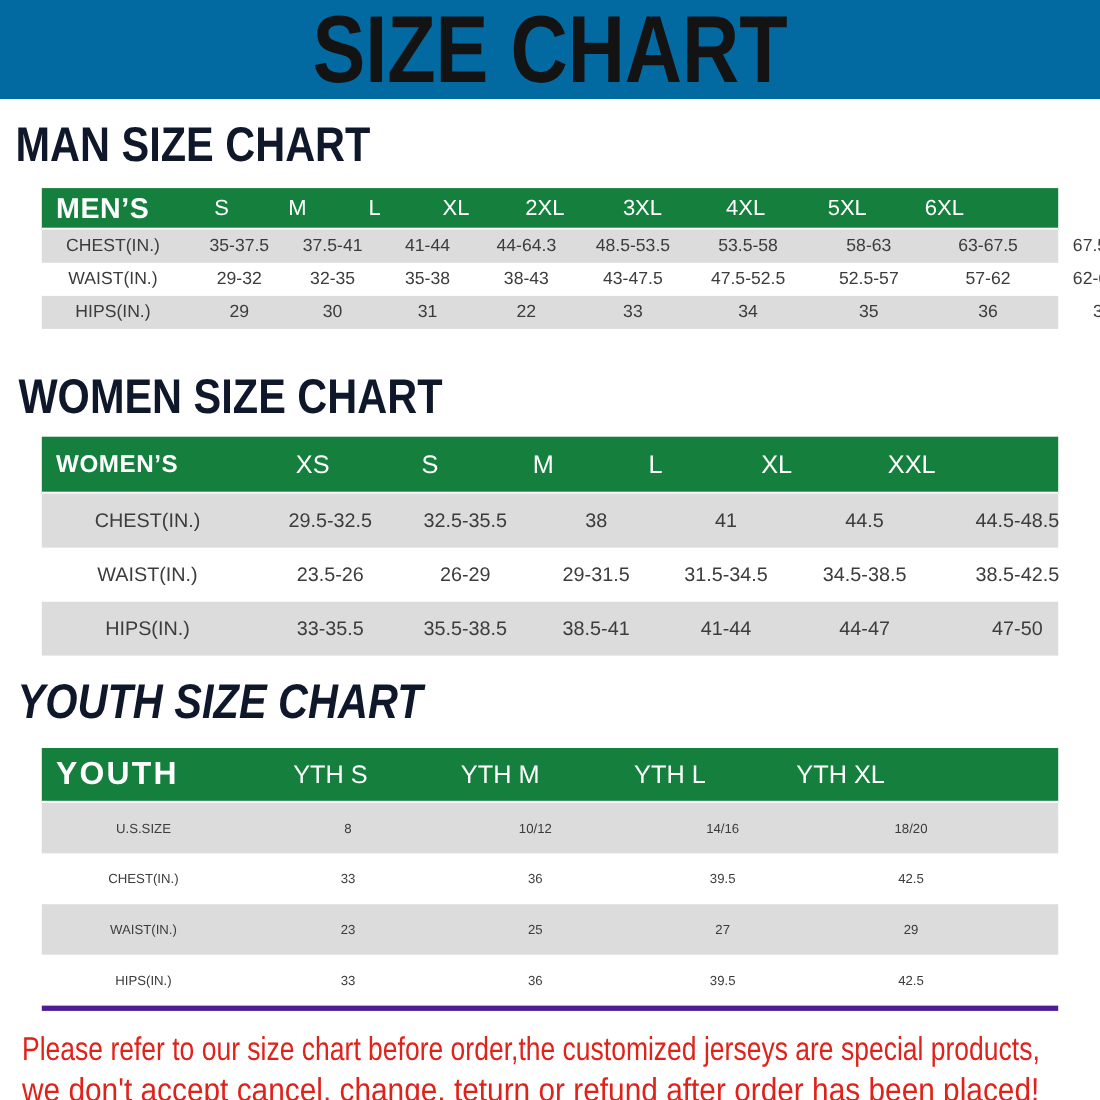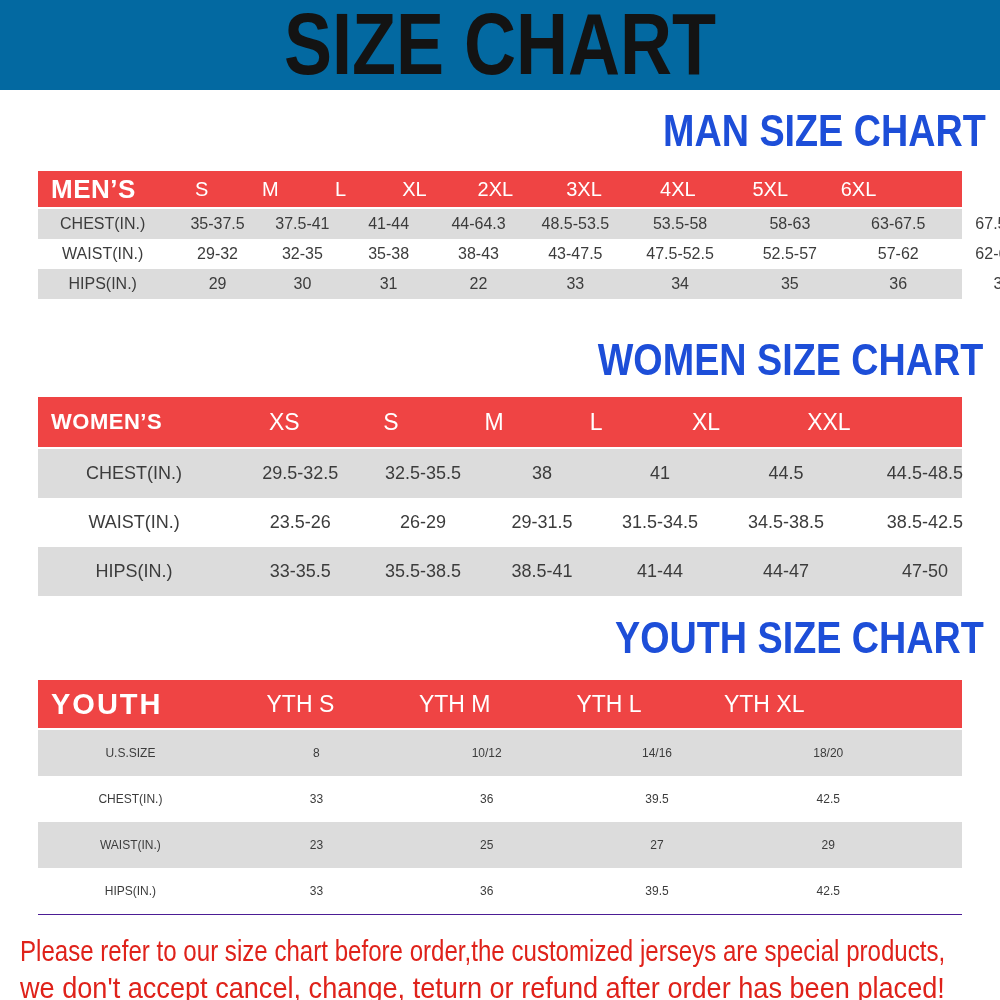--- a/index.html
+++ b/index.html
@@ -13,38 +13,38 @@
     display: flex; align-items: center; justify-content: center;
   }
   .banner-title {
     font-size: 80px; font-weight: bold; color: #131313;
     transform: scale(0.9, 1.08);
     letter-spacing: 0px; line-height: 90px; white-space: nowrap;
   }
 
   
   .heading {
-    text-align: right;
-    font-size: 41px; font-weight: bold; color: #1d4ed8;
-    line-height: 48px; white-space: nowrap; margin-left: 16px;
+    text-align: left;
+    font-size: 41px; font-weight: bold; color: #0f172a;
+    line-height: 48px; white-space: nowrap;
   }
   .heading > span { display: inline-block; transform: scale(0.92, 1.08); }
   .h-man   { margin-top: 17px; margin-bottom: 16px; }
   .h-women { margin-top: 37px; margin-bottom: 13px; }
-  .h-youth { margin-top: 18px; margin-bottom: 18px; }
+  .h-youth { margin-top: 18px; margin-bottom: 18px; font-style: italic; }
 
   
   .table { margin: 0 38px; width: 924px; }
   .trow  { display: grid; align-items: center; }
   .tcell {
     display: flex; align-items: center; justify-content: center;
     white-space: nowrap; overflow: visible;
   }
   .thead-row {
-    background: #ef4444; color: #ffffff;
+    background: #15803d; color: #ffffff;
     border-bottom: 2px solid #ffffff;
   }
   .thead-row .tcell.first {
     justify-content: flex-start; padding-left: 13px;
     font-weight: bold;
   }
   .stripe { background: #DCDCDC; }
   .plain  { background: #ffffff; }
   .trow:not(.thead-row) { color: #3C3C3C; gap: 16px; }
 
@@ -54,21 +54,21 @@
   .men .thead-row .tcell.first { font-size: 26px; letter-spacing: 0.5px; }
   .men .trow:not(.thead-row) { height: 30px; font-size: 16px; }
 
   
   .women .trow { grid-template-columns: 20.8% 11.7% 11.4% 10.9% 11.2% 12.6% 14% 1fr; }
   .women .thead-row { height: 52px; font-size: 23px; }
   .women .thead-row .tcell.first { font-size: 22px; letter-spacing: 0.5px; }
   .women .trow:not(.thead-row) { height: 49px; font-size: 18px; }
 
   
-  .youth { border-bottom: 1px solid #4c1d95; }
+  .youth { border-bottom: 5px solid #4c1d95; }
   .youth .trow { grid-template-columns: 20% 16.8% 16.6% 16.8% 16.8% 1fr; }
   .youth .thead-row { height: 50px; font-size: 23px; }
   .youth .thead-row .tcell.first { font-size: 29px; letter-spacing: 2px; }
   .youth .trow:not(.thead-row) { height: 46px; font-size: 12px; }
 
   
   .footer { margin-top: 17px; padding-left: 20px; color: #DF221A; }
   .footer-line {
     font-size: 30px; line-height: 37px;
     white-space: nowrap;

